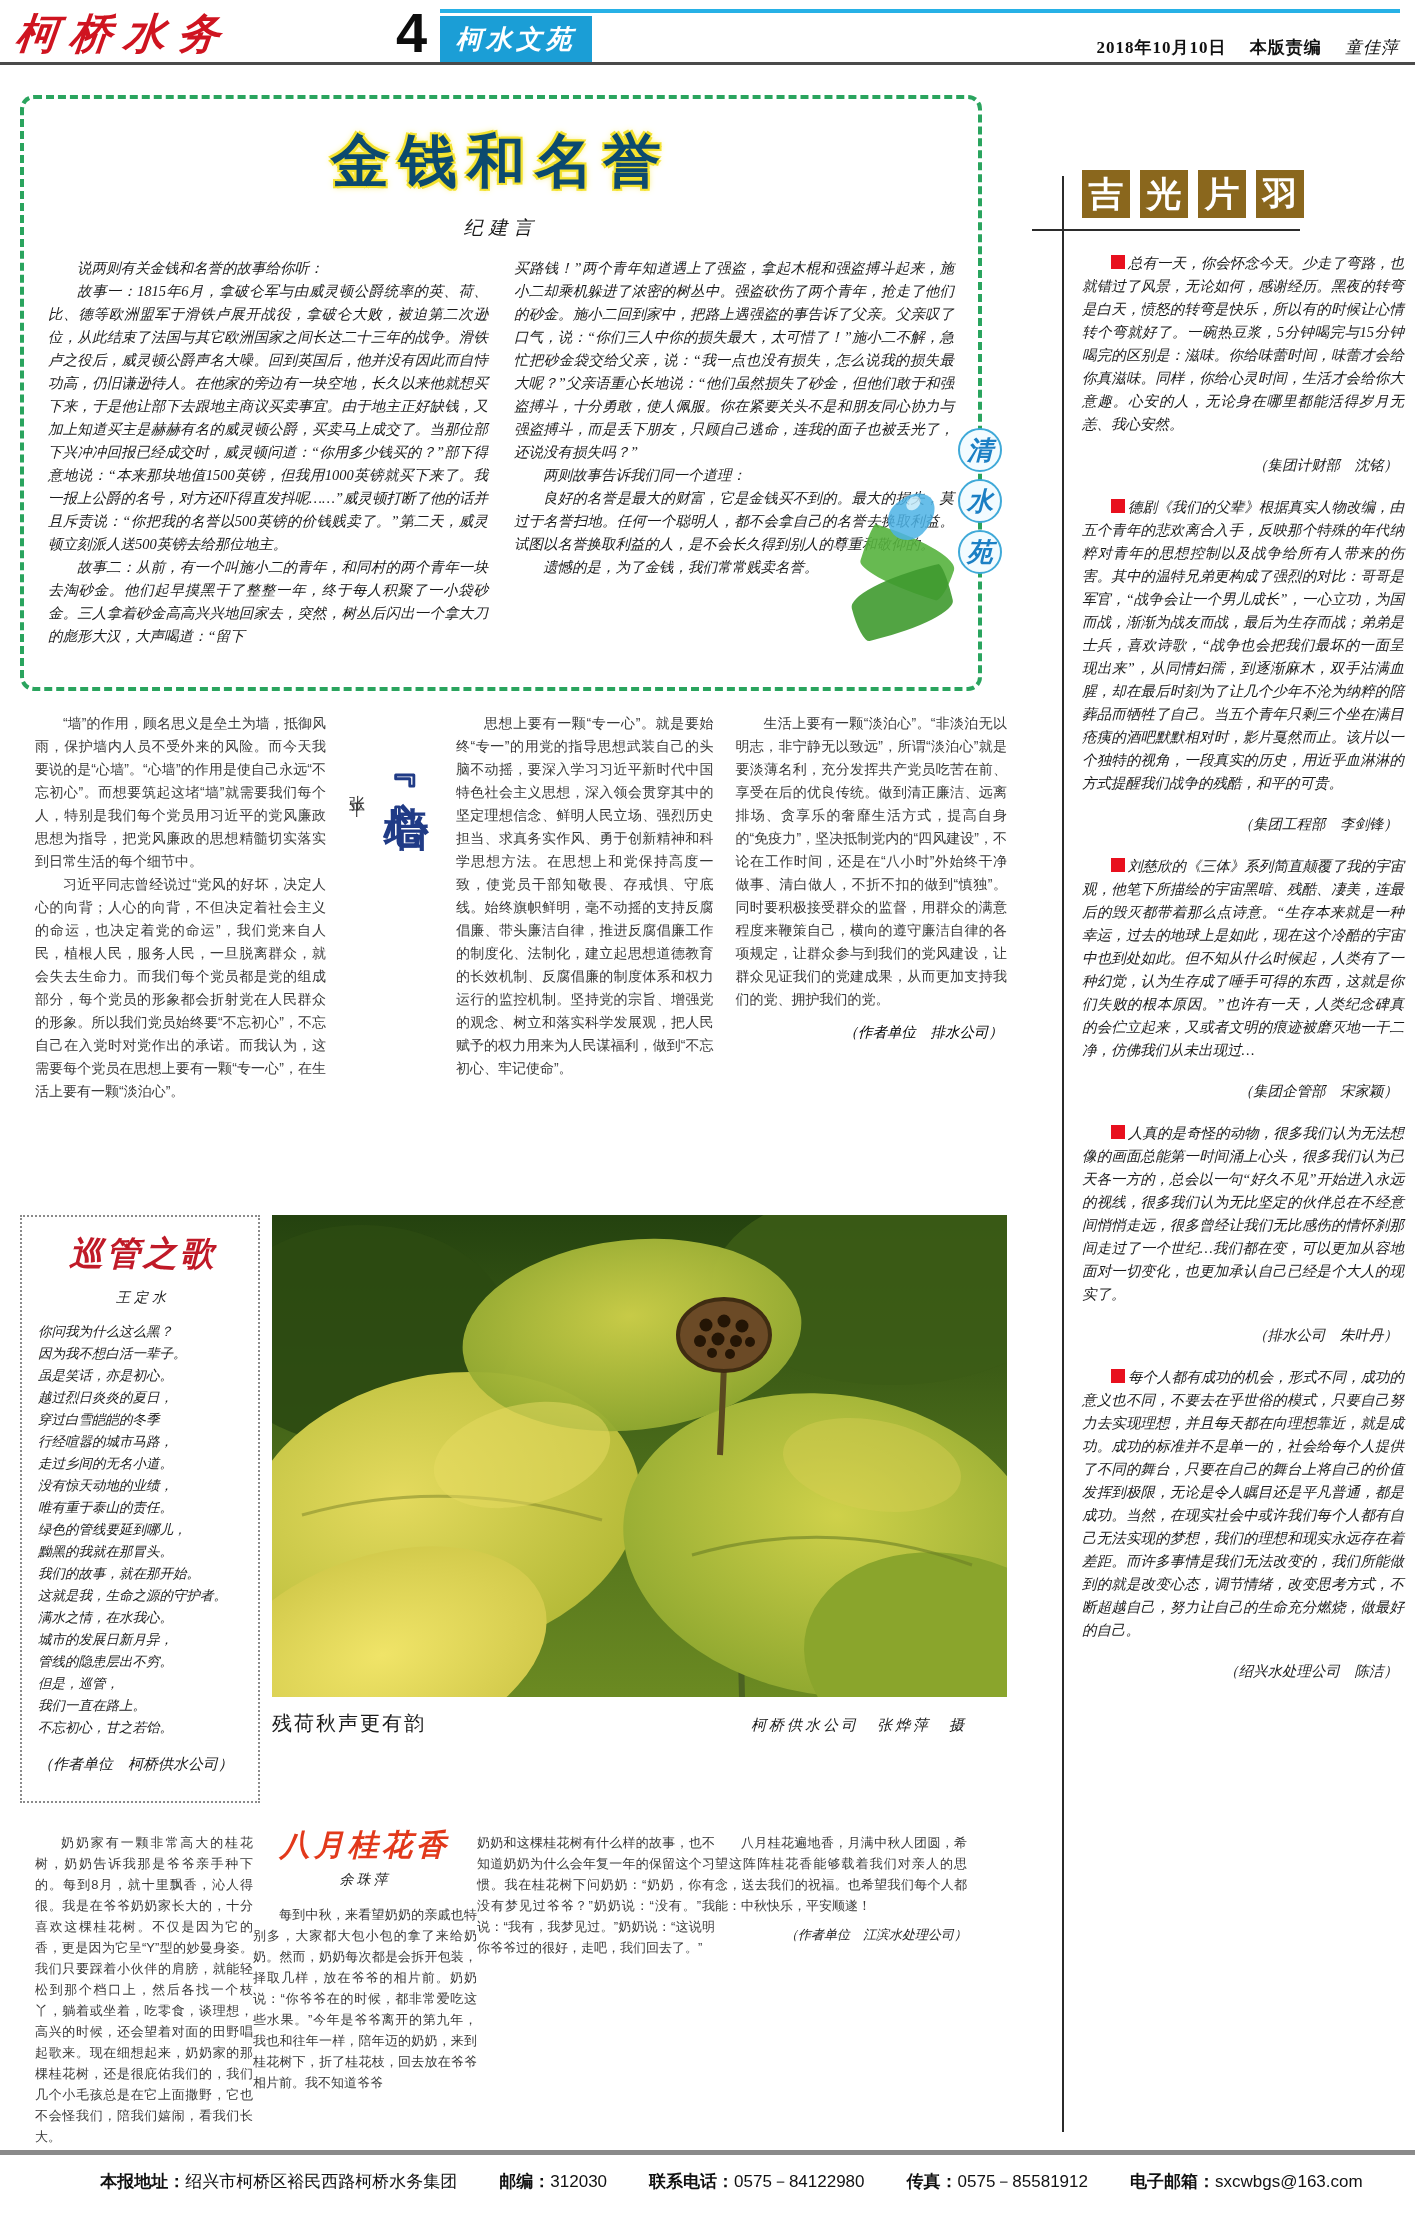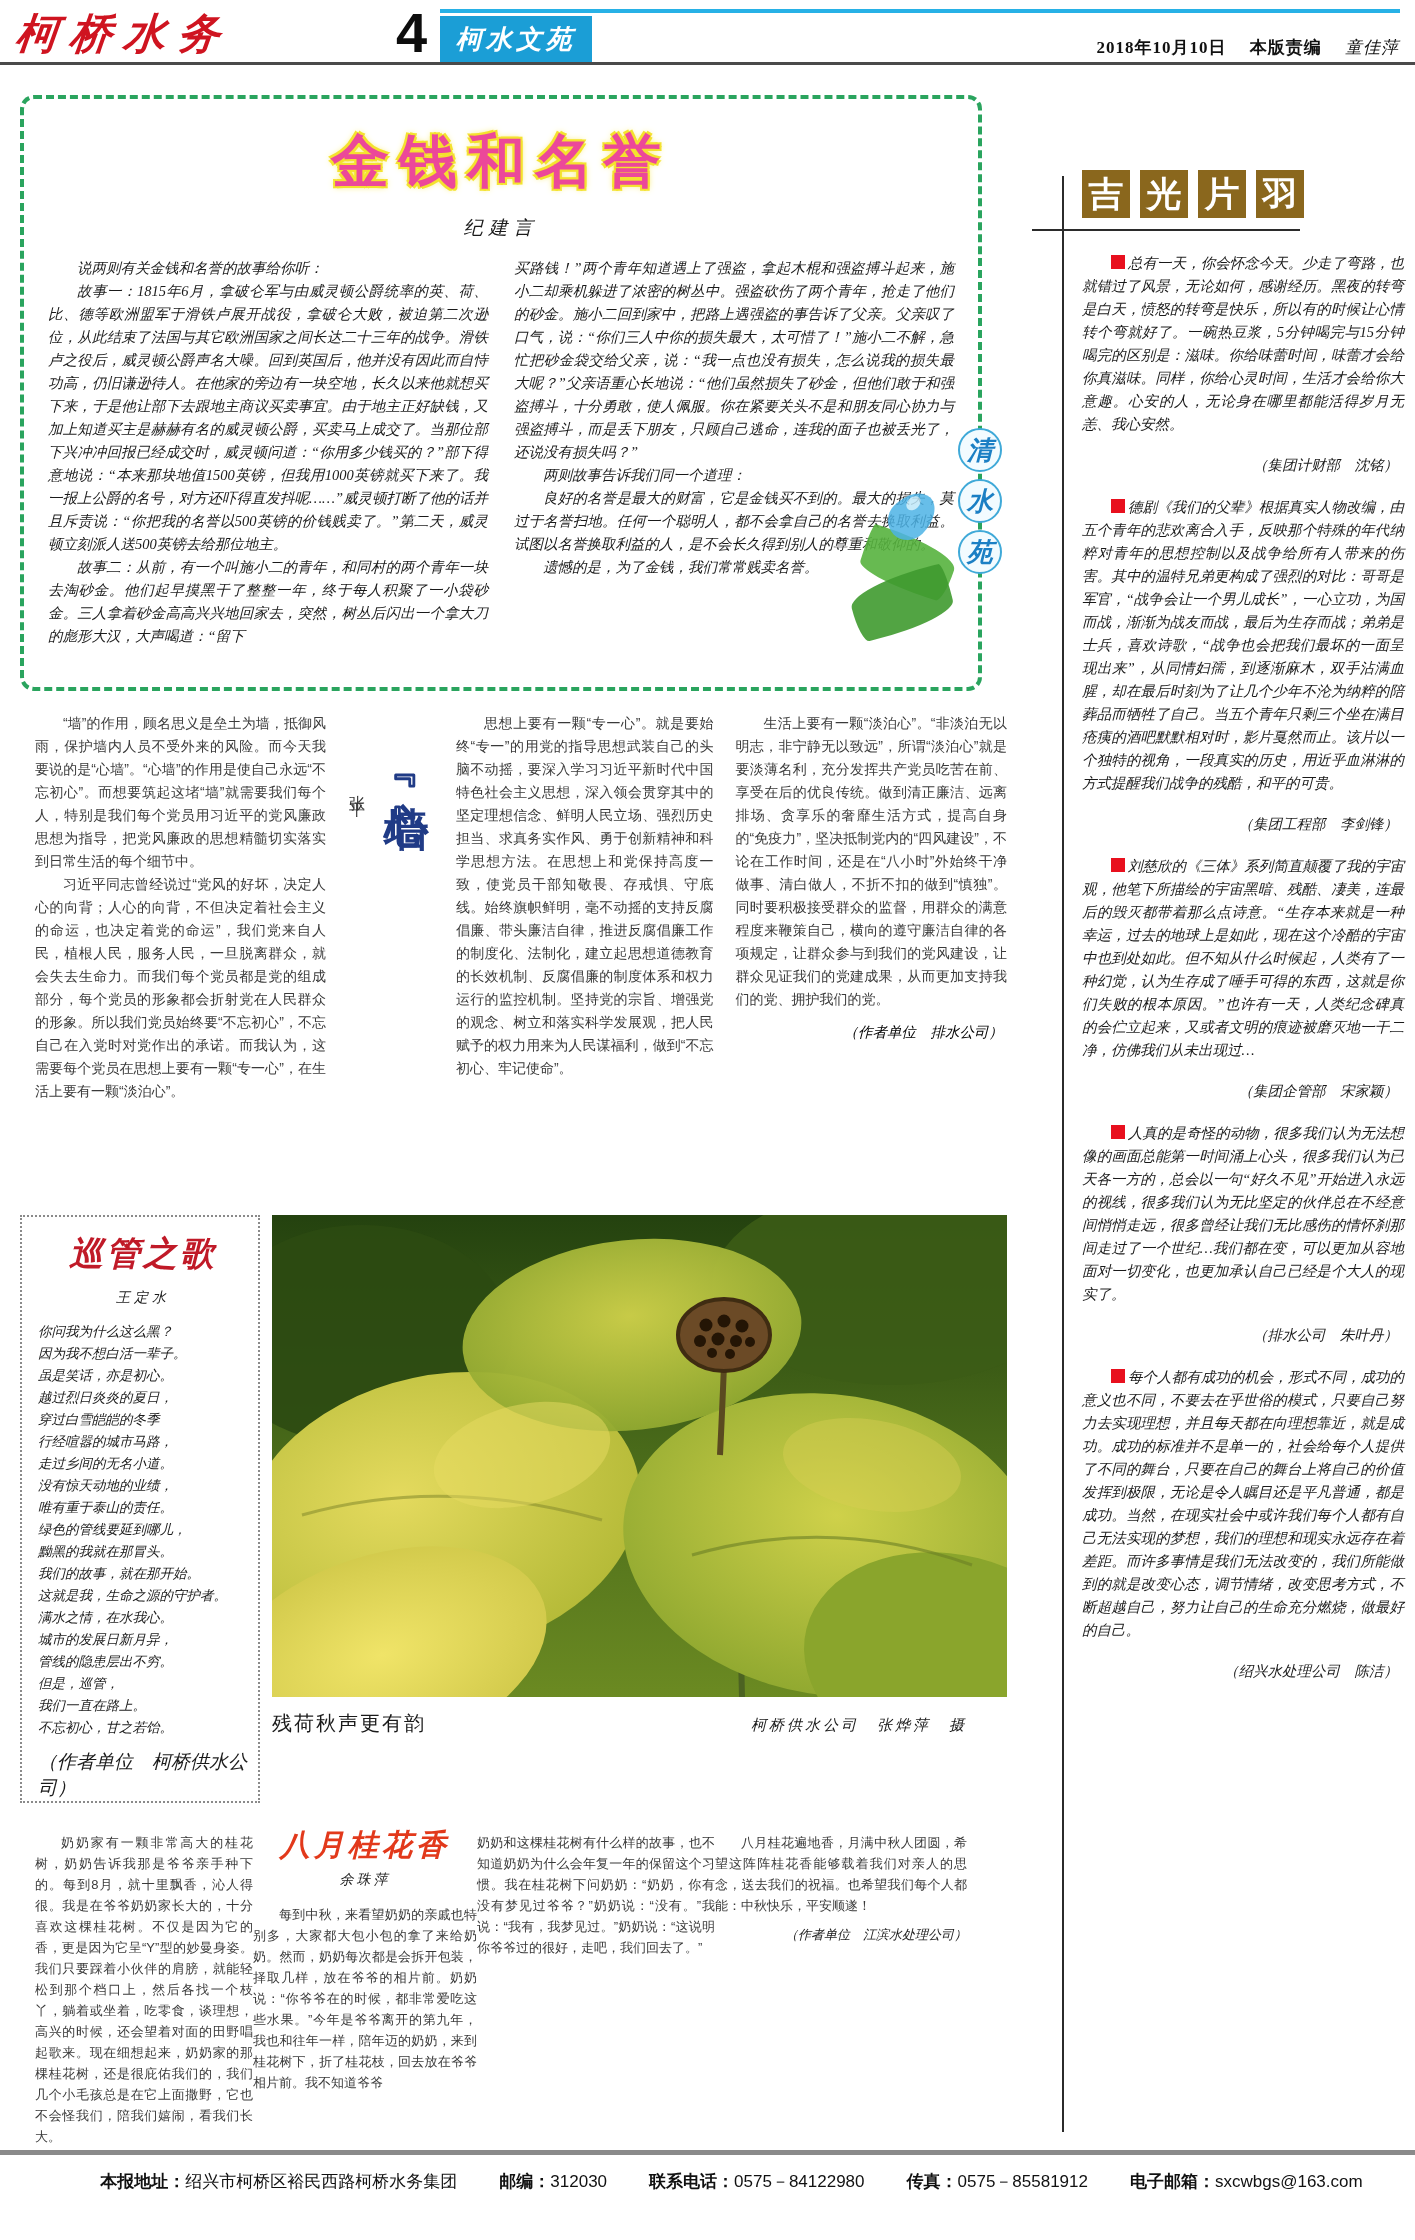--- a/index.html
+++ b/index.html
@@ -26,21 +26,21 @@
   .dateline .ed-name { font-weight:normal; font-style:italic; }
   .head-rule { position:absolute; left:0; top:62px; width:1415px; height:3px; background:#4a4a4a; }
 
   
   .story-box {
     position:absolute; left:20px; top:95px; width:962px; height:596px;
     border:4px dashed #2aa45e; border-radius:14px; padding:18px 24px 10px;
   }
   .story-title {
     text-align:center; font-family:"Liberation Sans",sans-serif; font-weight:bold;
-    font-size:58px; letter-spacing:10px; color:#ec4899; margin-top:6px;
+    font-size:58px; letter-spacing:10px; color:#0c4a6e; margin-top:6px;
     text-shadow:-2px -2px 0 #f4e22e, 2px -2px 0 #f4e22e, -2px 2px 0 #f4e22e,
                  2px 2px 0 #f4e22e, 0 0 7px #f4e22e;
   }
   .story-author { text-align:center; font-size:19px; margin-top:14px; letter-spacing:6px; font-style:italic; }
   .story-cols { display:flex; gap:26px; margin-top:16px; }
   .story-col { width:445px; font-size:14.5px; line-height:23px; text-align:justify; font-style:italic; }
   .story-col p { text-indent:2em; }
   .story-col p.noind { text-indent:0; }
 
   
@@ -91,21 +91,21 @@
   .xq-attr { text-align:right; padding-right:4px; margin-top:10px; font-family:"Liberation Serif",serif;
      font-style:italic; font-size:14.5px; color:#000000; }
 
   
   .poem-box { position:absolute; left:20px; top:1215px; width:240px; height:588px;
      border:2px dotted #8a8a8a; padding:14px 10px 10px 16px; }
   .poem-title { text-align:center; color:#c01a28; font-size:34px; font-weight:bold; letter-spacing:3px;
      font-style:italic; }
   .poem-author { text-align:center; font-size:14px; margin-top:12px; letter-spacing:4px; font-style:italic;}
   .poem-lines { margin-top:14px; font-size:13.5px; line-height:22px; font-style:italic; }
-  .poem-attr { margin-top:10px; font-size:19px; font-style:italic; }
+  .poem-attr { margin-top:16px; font-size:15px; font-style:italic; }
 
   
   .photo { position:absolute; left:272px; top:1215px; width:735px; height:482px; overflow:hidden; }
   .photo svg { display:block; }
   .photo-caption-row { position:absolute; left:272px; top:1710px; width:735px; display:flex;
      justify-content:space-between; align-items:baseline; }
   .photo-caption { font-weight:normal; font-size:20px; letter-spacing:2px; font-family:"Liberation Sans",sans-serif;}
   .photo-credit { font-size:15px; font-style:italic; letter-spacing:3px; padding-right:40px; }
 
   

